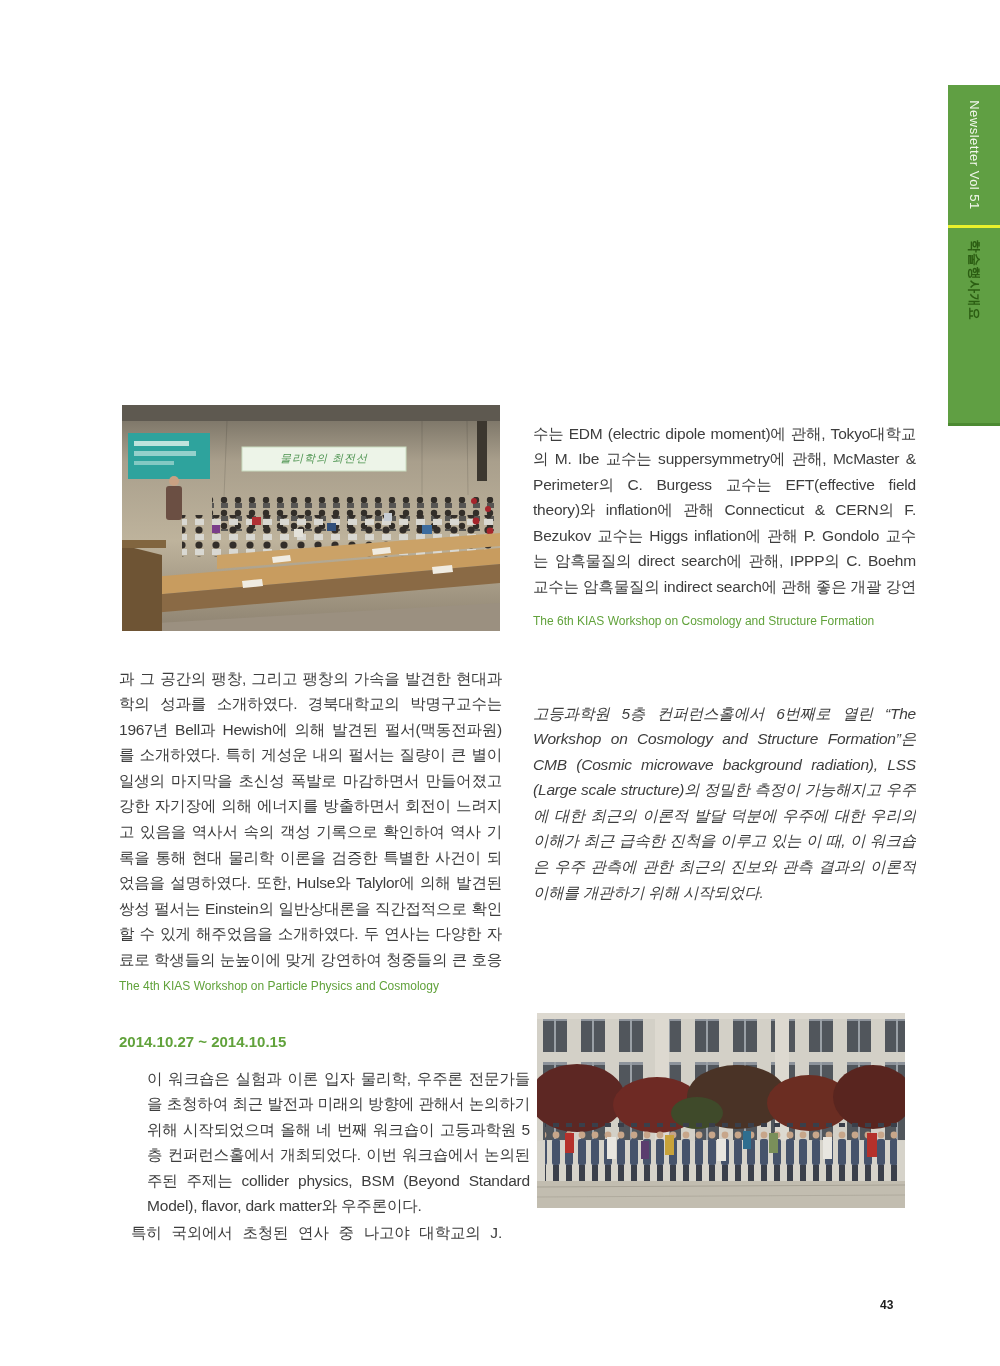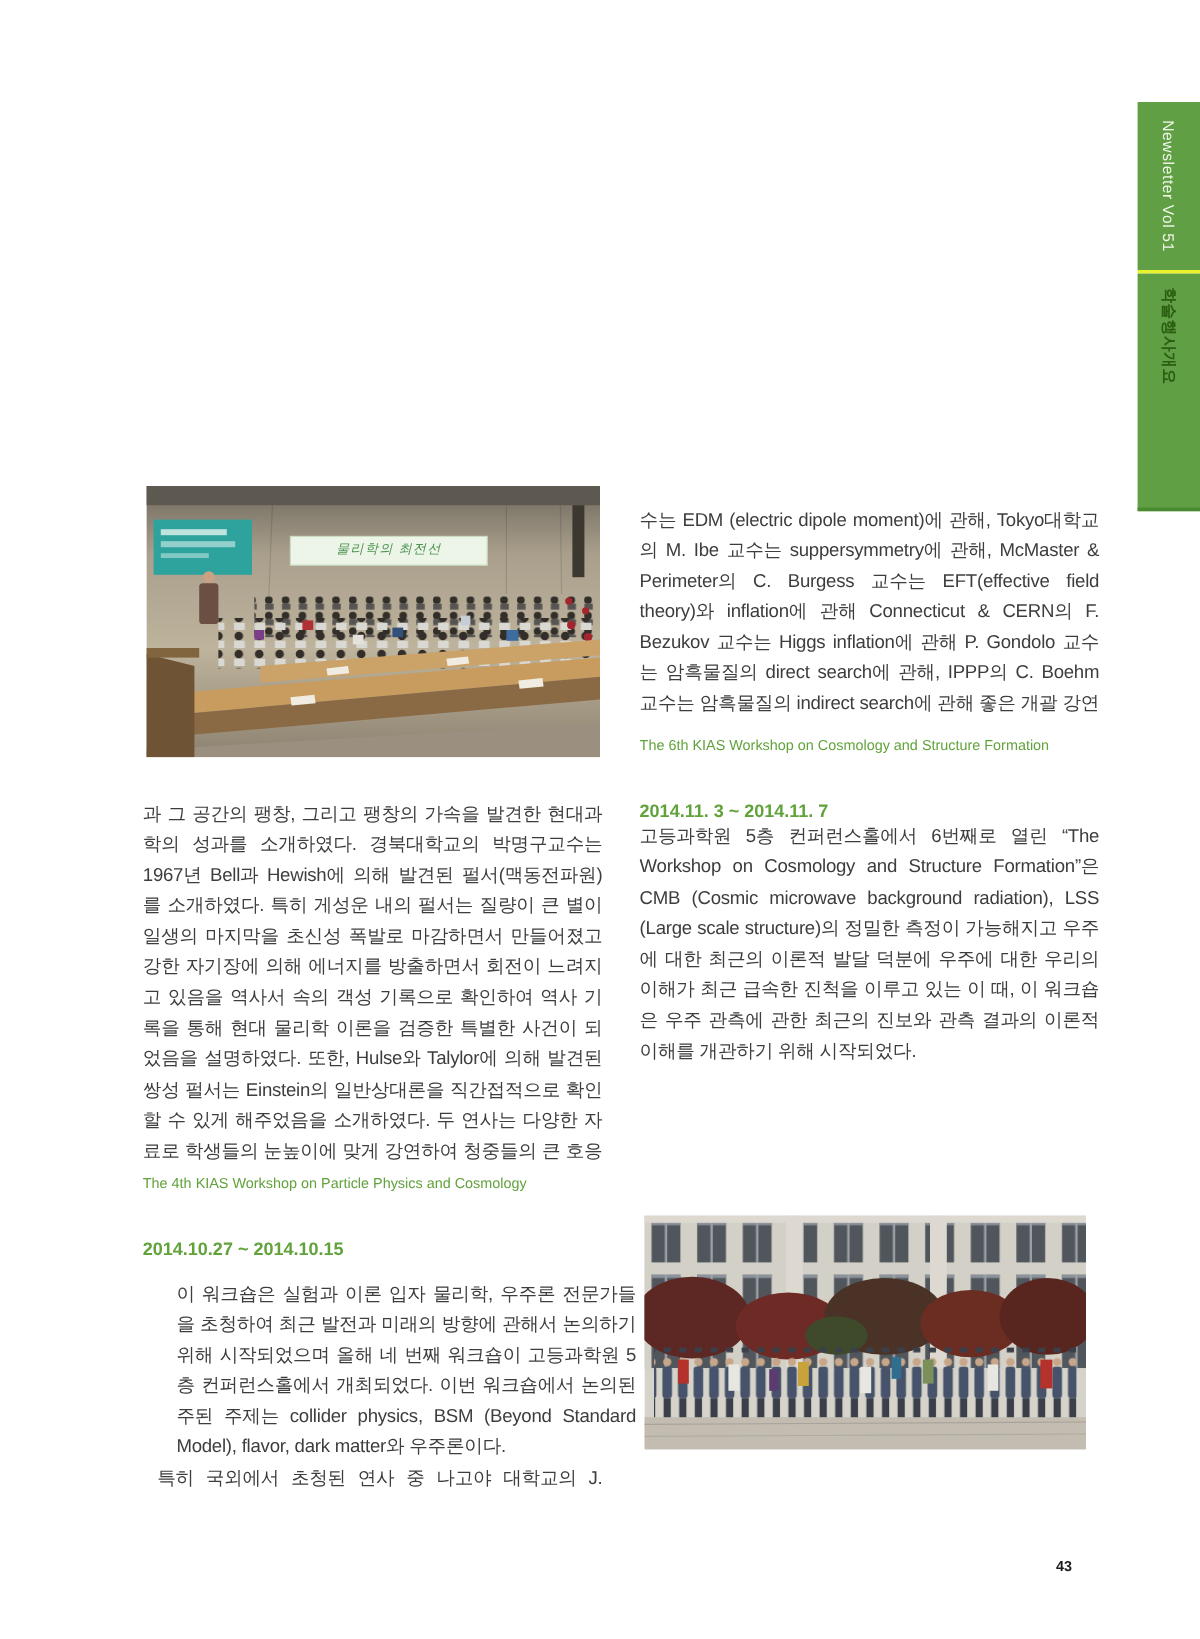--- a/index.html
+++ b/index.html
@@ -146,22 +146,21 @@
     <div class="block sec-date" style="top:628px;">2014.10.27 ~ 2014.10.15</div>
     <p class="block para" style="top:645px; height:155px;margin-left:28px;">이 워크숍은 실험과 이론 입자 물리학, 우주론 전문가들을 초청하여 최근 발전과 미래의 방향에 관해서 논의하기위해 시작되었으며 올해 네 번째 워크숍이 고등과학원 5층 컨퍼런스홀에서 개최되었다. 이번 워크숍에서 논의된 주된 주제는 collider physics, BSM (Beyond Standard Model), flavor, dark matter와 우주론이다.</p>
     <p class="block para indent1" style="top:799px; height:27px;">특히 국외에서 초청된 연사 중 나고야 대학교의 J. Hisano 교</p>
   </div>
 
   <div class="col" id="right-col">
 
     <p class="block para" style="top:0; height:180px;">수는 EDM (electric dipole moment)에 관해, Tokyo대학교의 M. Ibe 교수는 suppersymmetry에 관해, McMaster &amp; Perimeter의 C. Burgess 교수는 EFT(effective field theory)와 inflation에 관해 Connecticut &amp; CERN의 F. Bezukov 교수는 Higgs inflation에 관해 P. Gondolo 교수는 암흑물질의 direct search에 관해, IPPP의 C. Boehm 교수는 암흑물질의 indirect search에 관해 좋은 개괄 강연을 해 주었다.</p>
 
     <h2 class="block sec-title" style="top:203px; height:54px; margin:0; font-weight:normal;">The 6th KIAS Workshop on Cosmology and Structure Formation</h2>
-    <div class="block sec-date" style="top:263px;">2014.11. 3 ~ 2014.11. 7</div>
-    <p class="block para" style="top:264px; height:205px;">고등과학원 5층 컨퍼런스홀에서 6번째로 열린 “The Workshop on Cosmology and Structure Formation”은 CMB (Cosmic microwave background radiation), LSS (Large scale structure)의 정밀한 측정이 가능해지고 우주에 대한 최근의 이론적 발달 덕분에 우주에 대한 우리의 이해가 최근 급속한 진척을 이루고 있는 이 때, 이 워크숍은 우주 관측에 관한 최근의 진보와 관측 결과의 이론적 이해를 개관하기 위해 시작되었다.</p>
+    <p class="block para" style="top:280px; height:205px;font-style:italic;">고등과학원 5층 컨퍼런스홀에서 6번째로 열린 “The Workshop on Cosmology and Structure Formation”은 CMB (Cosmic microwave background radiation), LSS (Large scale structure)의 정밀한 측정이 가능해지고 우주에 대한 최근의 이론적 발달 덕분에 우주에 대한 우리의 이해가 최근 급속한 진척을 이루고 있는 이 때, 이 워크숍은 우주 관측에 관한 최근의 진보와 관측 결과의 이론적 이해를 개관하기 위해 시작되었다.</p>
 
     <div class="block photo-wrap" style="top:608px; left:4px; width:368px; height:195px;">
       <svg class="photo" width="368" height="195" viewBox="0 0 368 195">
         <defs>
           <pattern id="win" width="38" height="44" patternUnits="userSpaceOnUse">
             <rect width="38" height="44" fill="#d3d0c7"></rect>
             <rect x="6" y="5" width="24" height="34" fill="#51565c"></rect>
             <rect x="6" y="5" width="24" height="3" fill="#8d939b"></rect>
             <rect x="17" y="5" width="2" height="34" fill="#9aa0a6"></rect>
           </pattern>

